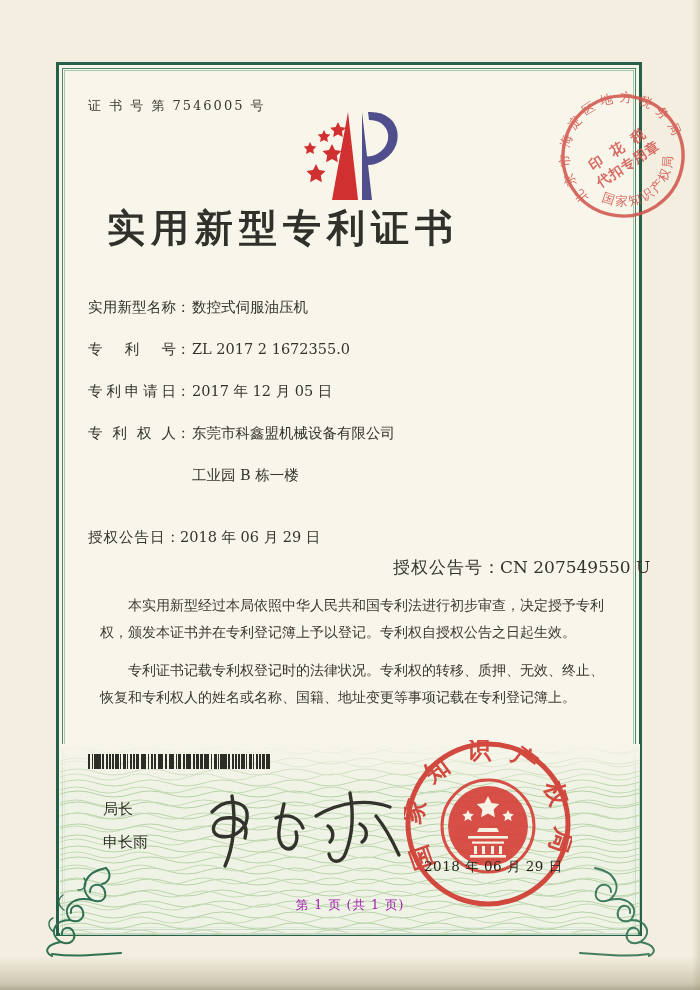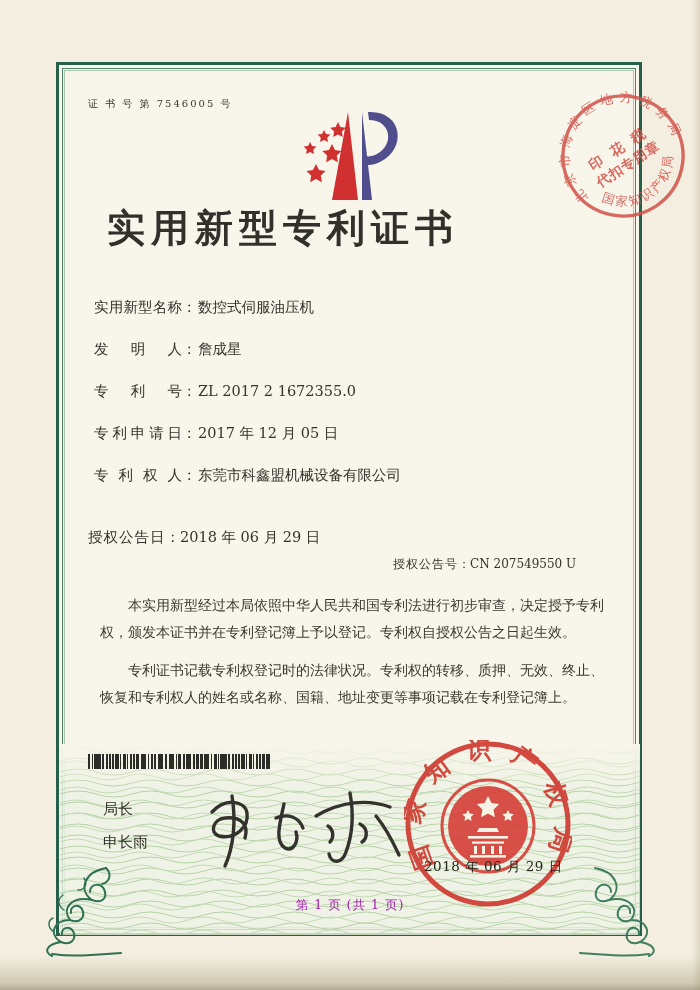--- a/index.html
+++ b/index.html
@@ -17,36 +17,36 @@
   .border-inner{
     position:absolute;left:3px;top:3px;right:3px;bottom:3px;
     border:1px solid #4d8266;
   }
   .border-inner2{
     position:absolute;left:5px;top:5px;right:5px;bottom:5px;
     border:1px solid #a8c7b2;
   }
   
   .cert-no{
-    position:absolute;left:88px;top:97px;font-size:10px;letter-spacing:2px;color:#3b3a31;
+    position:absolute;left:88px;top:97px;font-size:13px;letter-spacing:2px;color:#3b3a31;
   }
   .logo{position:absolute;left:282px;top:108px;width:130px;height:100px;}
   .title{
     position:absolute;left:0;top:203px;width:566px;text-align:center;
     font-size:38px;font-weight:600;letter-spacing:6px;color:#31302b;
   }
   
-  .fields{position:absolute;left:94px;top:298px;width:540px;}
+  .fields{position:absolute;left:88px;top:298px;width:540px;}
   .frow{margin-bottom:23px;font-size:14.5px;line-height:19px;white-space:nowrap;}
   .flabel{display:inline-block;width:88px;text-align:justify;text-align-last:justify;vertical-align:top;}
   .fcolon{display:inline-block;width:16px;vertical-align:top;}
   .fvalue{display:inline-block;vertical-align:top;white-space:normal;max-width:430px;}
   .fline2{margin:-19px 0 23px 104px;font-size:14.5px;line-height:19px;padding-top:19px;}
   .grant-row{position:absolute;left:88px;top:528px;font-size:14.5px;white-space:nowrap;}
-  .grant-row2{position:absolute;left:393px;top:556px;font-size:12px;white-space:nowrap;}
+  .grant-row2{position:absolute;left:393px;top:556px;font-size:17px;white-space:nowrap;}
   .glabel{letter-spacing:1px;}
   
   .paras{
     position:absolute;left:88px;top:580px;width:528px;
     font-size:14px;line-height:26.5px;text-align:justify;color:#3b3a32;
   }
   .paras p{margin:12px;text-indent:2em;}
   
   .band{position:absolute;left:60px;top:744px;width:580px;height:191px;}
   .ornament{position:absolute;width:95px;height:95px;}
@@ -151,31 +151,29 @@
     </g>
   </svg>
 
   <div class="title z2">实用新型专利证书</div>
 
   <div class="fields z2">
     <div class="frow">
       <span class="flabel">实用新型名称</span><span class="fcolon">：</span><span class="fvalue">数控式伺服油压机</span>
     </div>
     <div class="frow">
-      <span class="flabel">发明人</span><span class="fcolon">：</span><span class="fvalue">詹成星</span>
-    </div>
-    <div class="frow">
       <span class="flabel">专利号</span><span class="fcolon">：</span><span class="fvalue">ZL 2017 2 1672355.0</span>
     </div>
     <div class="frow">
       <span class="flabel">专利申请日</span><span class="fcolon">：</span><span class="fvalue">2017 年 12 月 05 日</span>
     </div>
     <div class="frow">
       <span class="flabel">专利权人</span><span class="fcolon">：</span><span class="fvalue">东莞市科鑫盟机械设备有限公司</span>
     </div>
+    <div class="fline2">工业园 B 栋一楼</div>
   </div>
 
   <div class="grant-row z2">
     <span class="glabel">授权公告日</span><span>：</span><span>2018 年 06 月 29 日</span>
   </div>
   <div class="grant-row2 z2">
     <span class="glabel">授权公告号</span><span>：</span><span>CN 207549550 U</span>
   </div>
 
   <div class="paras z2">

